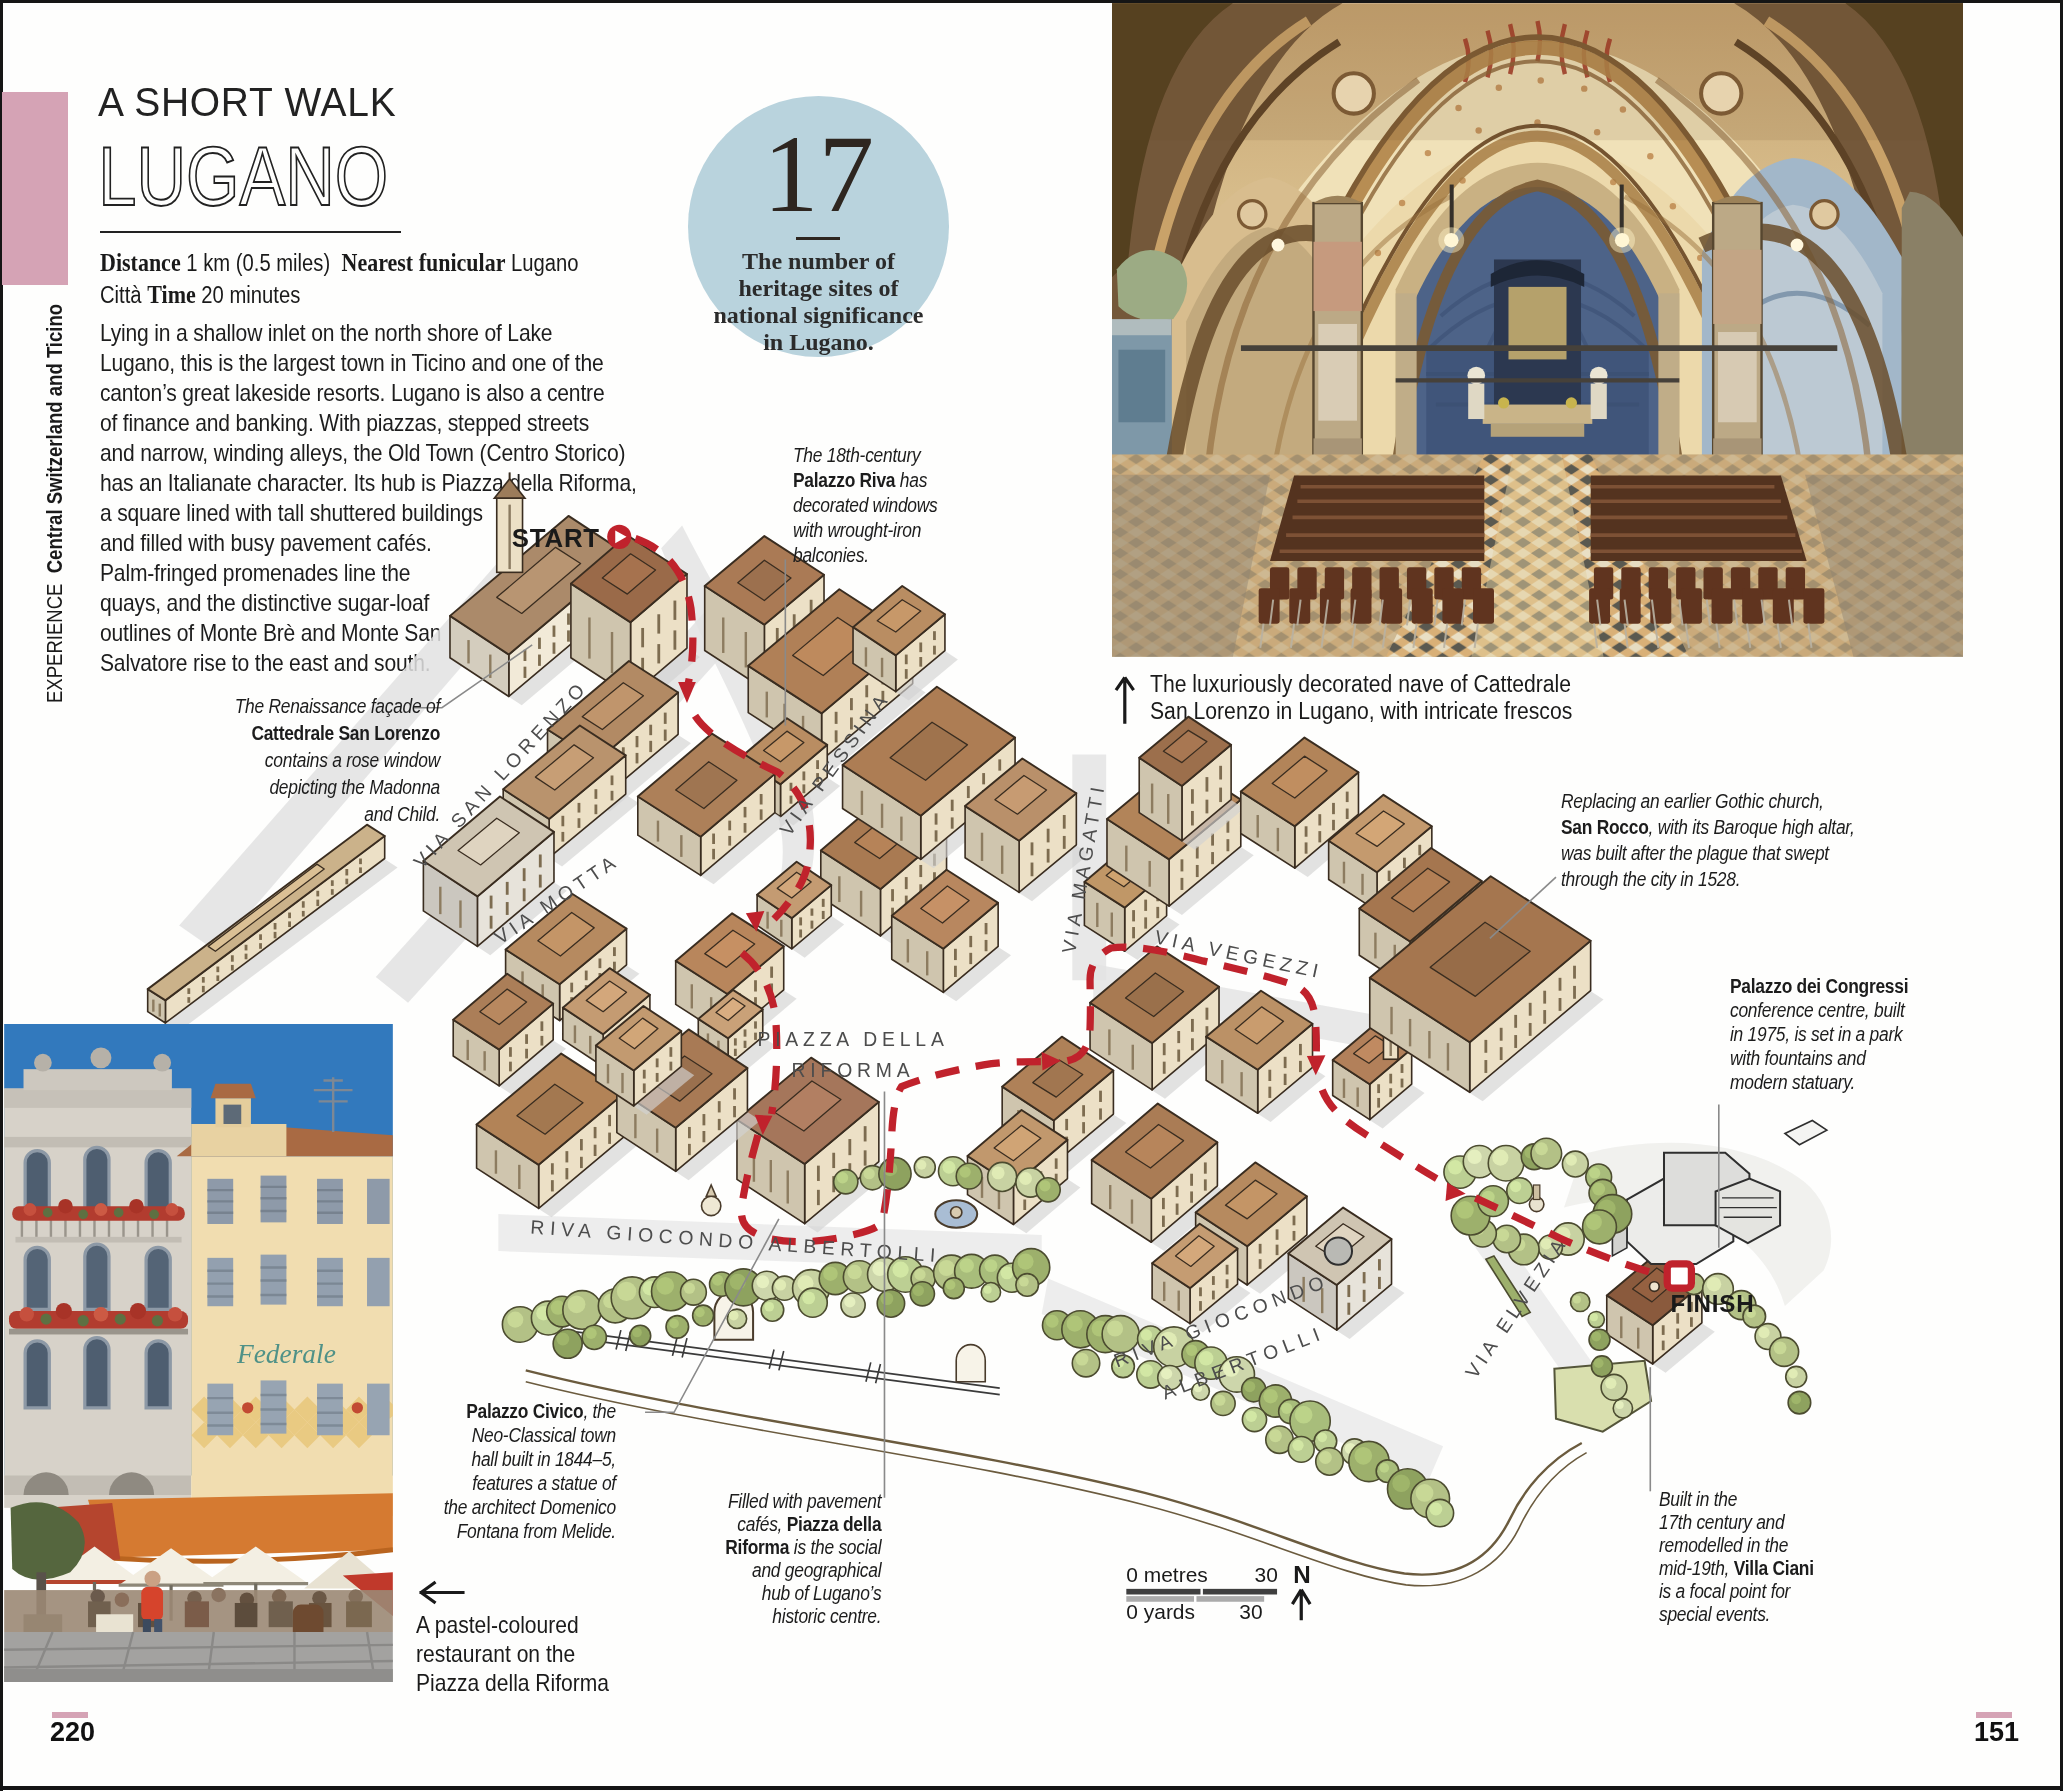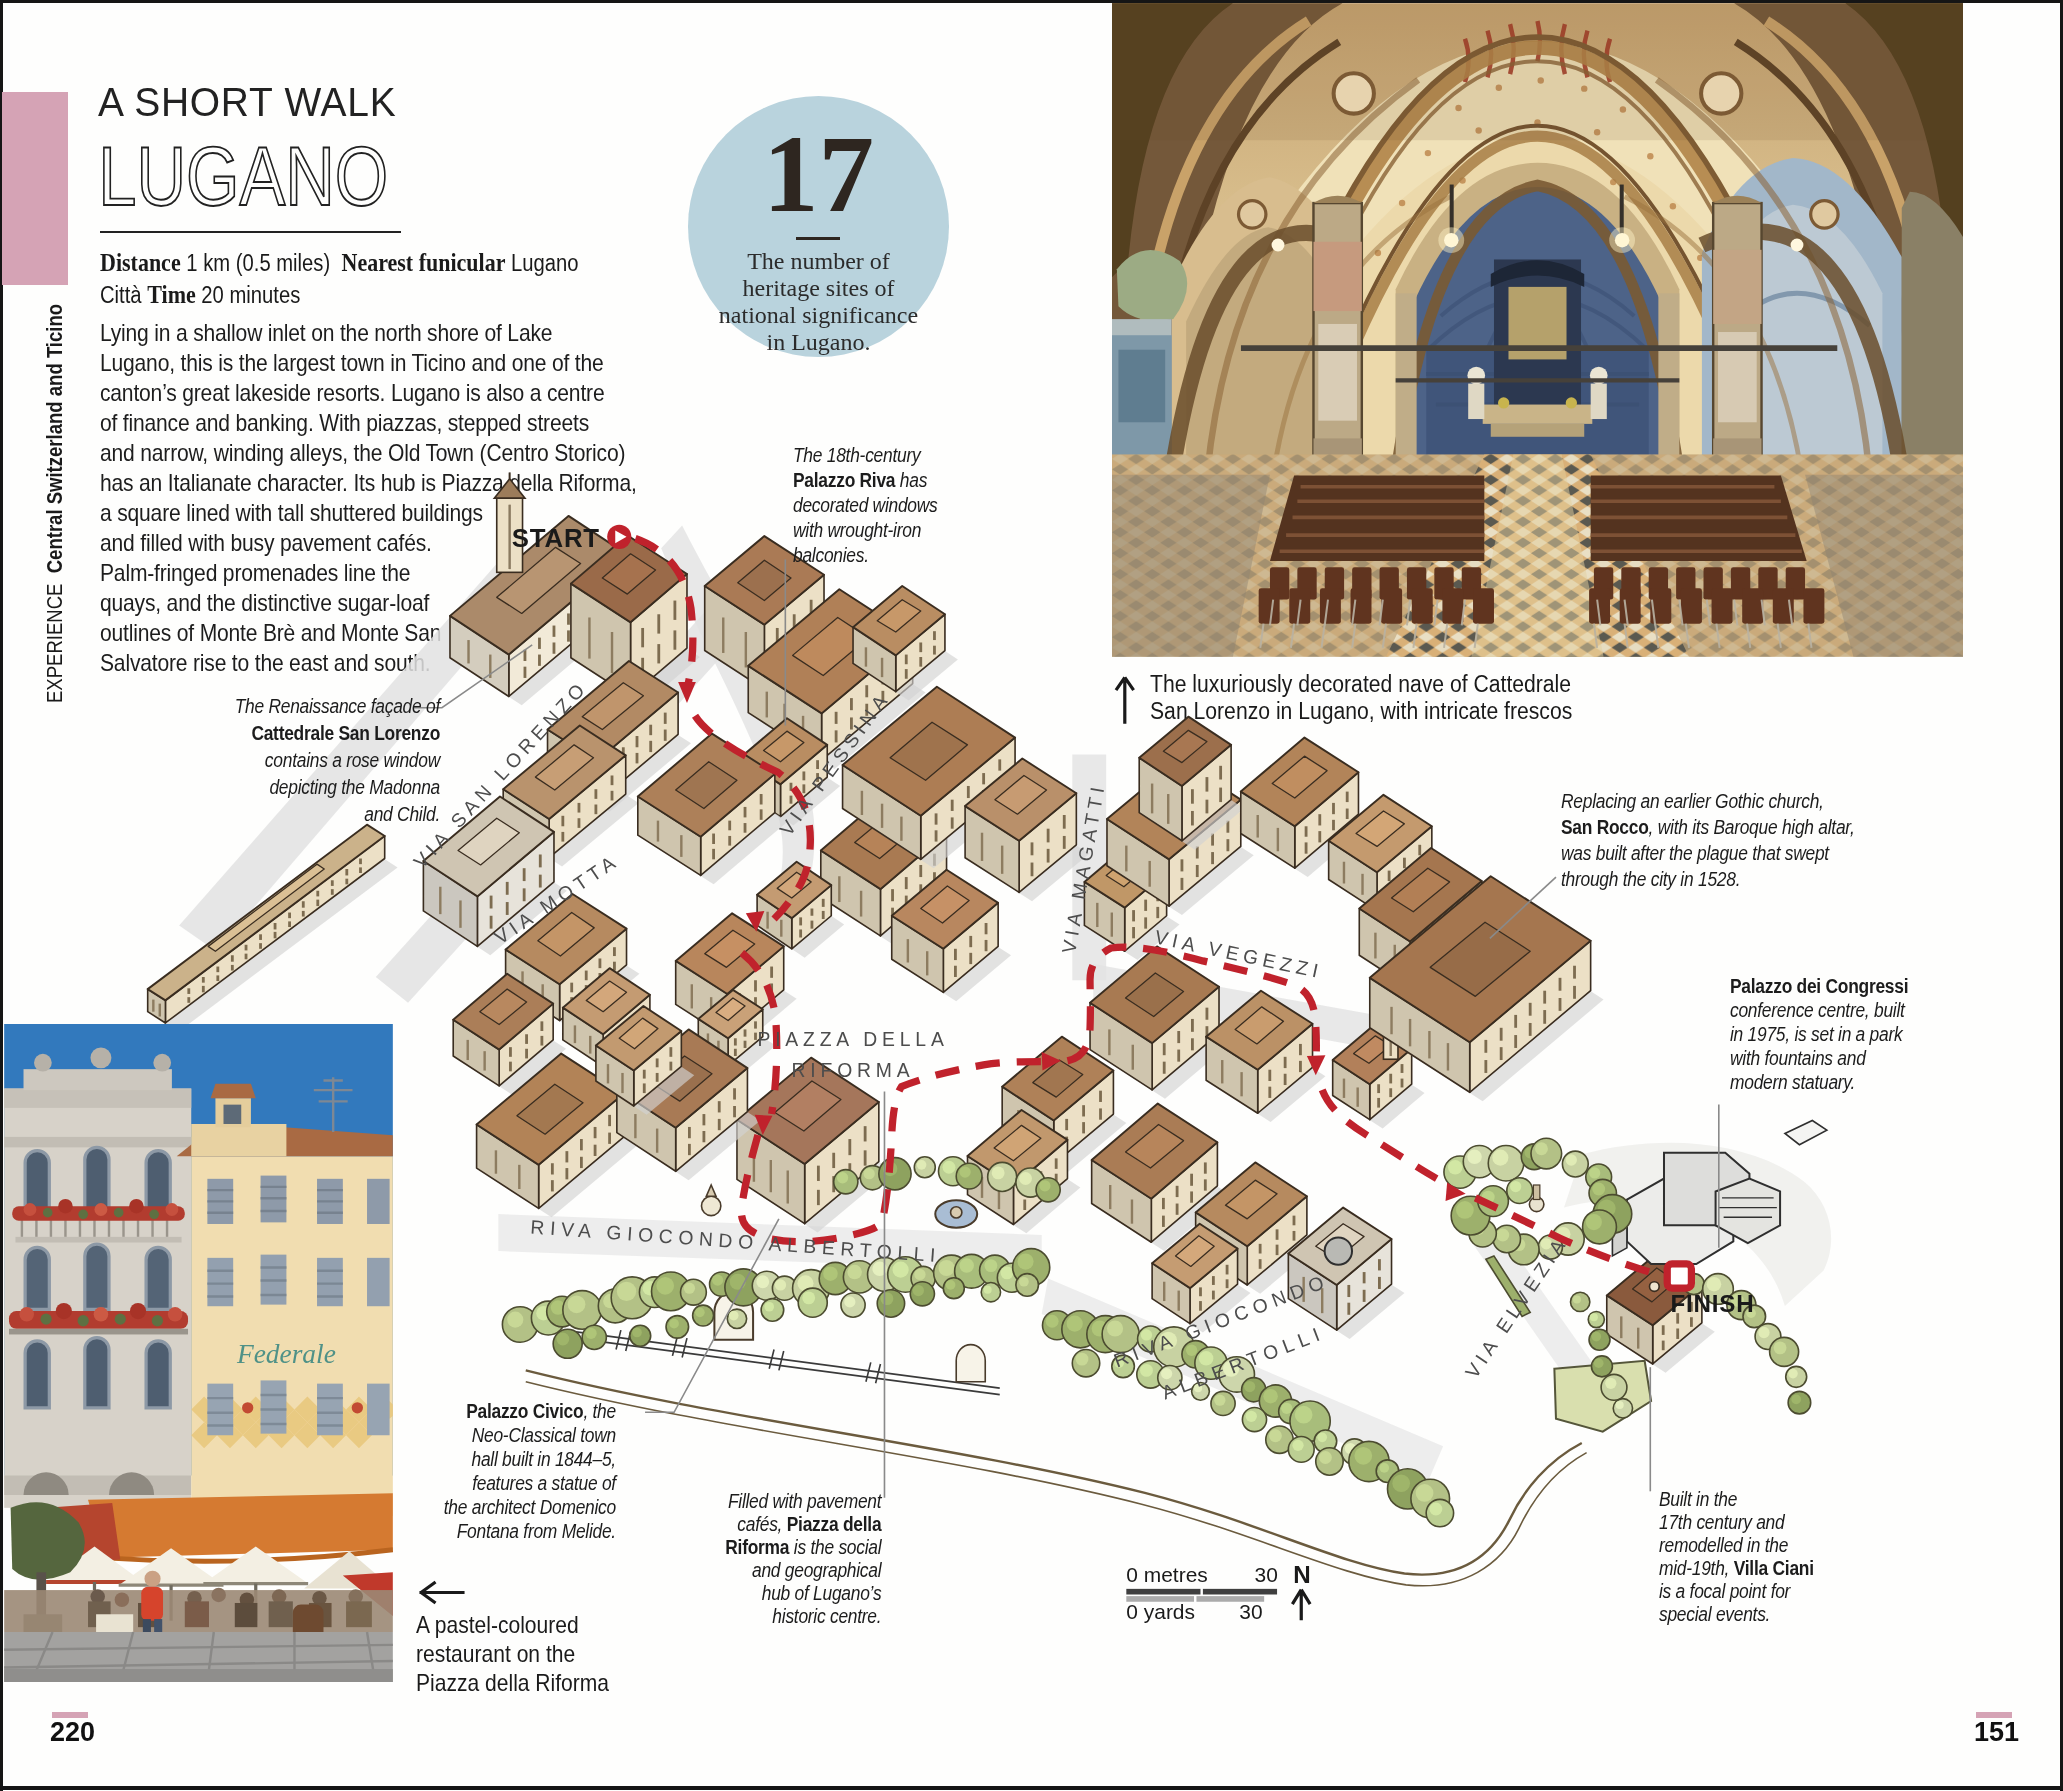--- a/index.html
+++ b/index.html
@@ -40,25 +40,25 @@
 has an Italianate character. Its hub is Piazza della Riforma,<br>
 a square lined with tall shuttered buildings<br>
 and filled with busy pavement cafés.<br>
 Palm-fringed promenades line the<br>
 quays, and the distinctive sugar-loaf<br>
 outlines of Monte Brè and Monte San<br>
 Salvatore rise to the east and south.</div>
 
 <div class="abs" style="left:688px;top:96px;width:261px;height:261px;border-radius:50%;background:#b9d3dd;"></div>
 
-<div class="abs" style="left:688px;top:110px;width:261px;text-align:center;font-family:'Liberation Serif',serif;font-weight:bold;font-size:111px;color:#2e2620;">17</div>
+<div class="abs" style="left:688px;top:110px;width:261px;text-align:center;font-family:'Liberation Serif',serif;font-weight:normal;font-size:111px;color:#2e2620;">17</div>
 
 <div class="abs" style="left:796px;top:237px;width:44px;height:3.2px;background:#2e2620;"></div>
 
-<div class="abs" style="left:688px;top:248px;width:261px;text-align:center;font-family:'Liberation Serif',serif;font-size:24px;line-height:27px;color:#2b2b2b;">The number of<br>heritage sites of<br>national significance<br>in Lugano.</div>
+<div class="abs" style="left:688px;top:248px;width:261px;text-align:center;font-family:'Liberation Serif',serif;font-size:24px;line-height:27px;color:#2b2b2b;font-weight:bold;">The number of<br>heritage sites of<br>national significance<br>in Lugano.</div>
 
 <svg class="abs" style="left:1112px;top:671px;" width="32" height="56" viewBox="0 0 40 70">
     <path d="M16 66 L16 12 M16 8 L5 24 M16 8 L27 24" stroke="#1a1a1a" stroke-width="4" fill="none"></path>
   </svg>
 
 <div class="abs" style="left:1150px;top:671px;font-size:23px;line-height:27px;color:#1a1a1a;transform-origin:0 0;transform:scaleX(0.92);">The luxuriously decorated nave of Cattedrale<br>San Lorenzo in Lugano, with intricate frescos</div>
 
 <div class="abs" style="left:52px;top:1712px;width:36px;height:5.6px;background:#d5a3b5;"></div>
 
 <div class="abs" style="left:50px;top:1717px;font-size:27px;font-weight:bold;color:#111;text-align:center;">220</div>

